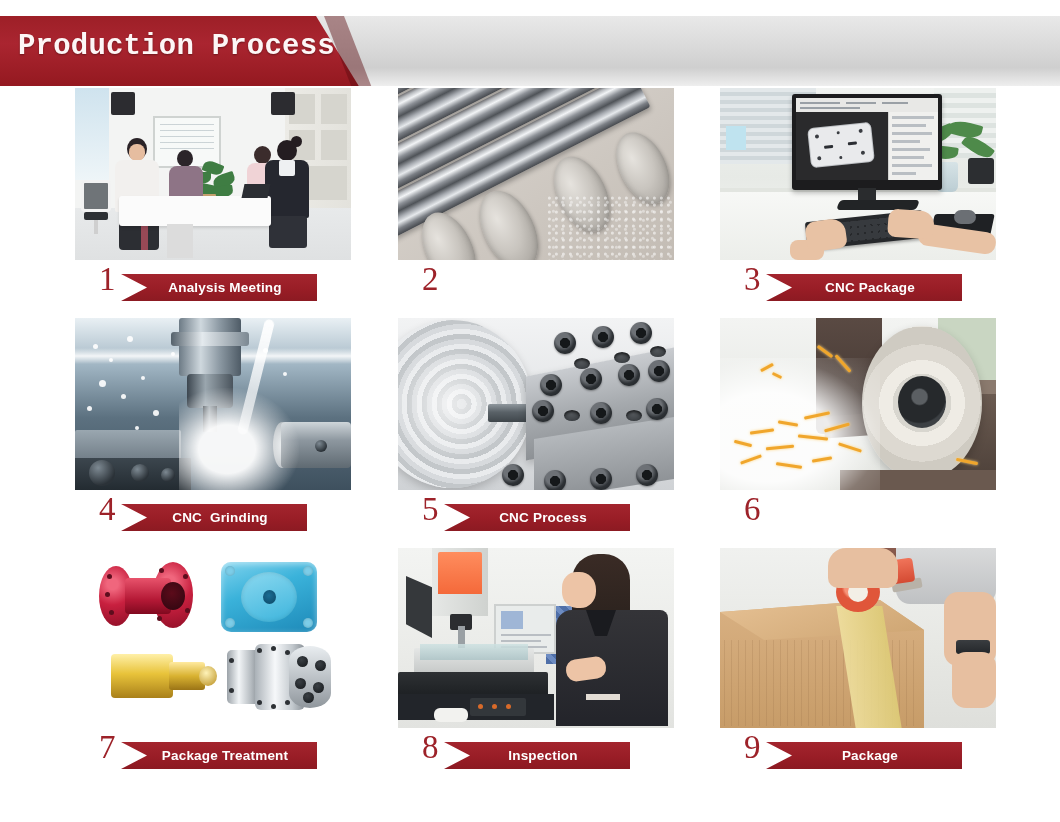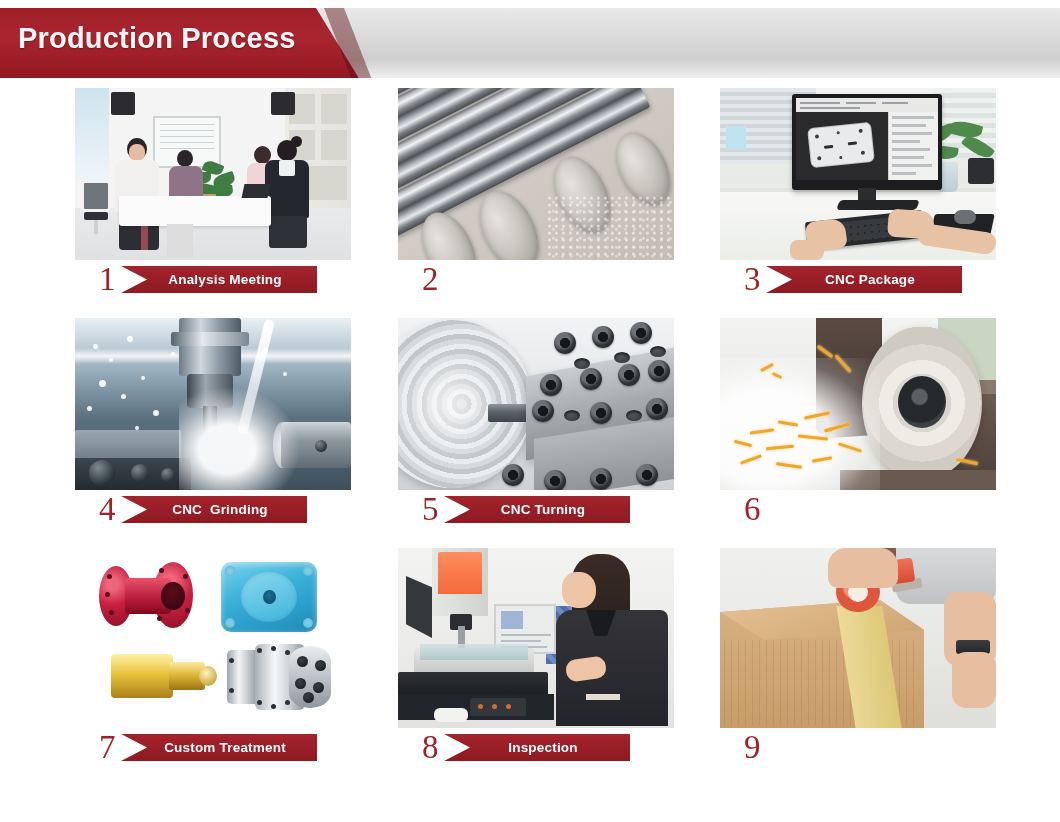--- a/index.html
+++ b/index.html
@@ -2,21 +2,21 @@
 <html><head>
 <meta charset="utf-8">
 <style>
   html,body{margin:0;padding:0;}
   body{
     width:1060px;height:822px;background:#ffffff;
     font-family:"Liberation Sans",sans-serif;overflow:hidden;position:relative;
   }
 
   
-  .banner{position:absolute;left:0;top:8px;width:1060px;height:70px;overflow:hidden;}
+  .banner{position:absolute;left:0;top:16px;width:1060px;height:70px;overflow:hidden;font-family:Liberation Mono, monospace;}
   .banner-gray{
     position:absolute;left:0;top:0;width:1060px;height:72px;
     background:linear-gradient(180deg,#e9e9e9 0%,#d9d9d9 45%,#cfcfcf 72%,#f2f2f2 100%);
   }
   .banner-red{
     position:absolute;left:0;top:0;width:360px;height:72px;
     background:linear-gradient(180deg,#9d1f27 0%,#aa2530 38%,#93181f 100%);
     clip-path:polygon(0 0, 316px 0, 360px 72px, 0 72px);
   }
   .banner-red-shadow{
@@ -48,21 +48,21 @@
     position:relative;width:276px;height:172px;overflow:hidden;background:#fff;
   }
   .photo.tall{height:180px;}
 
   
   .caption{position:relative;height:44px;}
   .num{
     position:absolute;left:24px;top:2px;font-size:33px;color:#9d2229;
     font-family:"Liberation Serif",serif;font-weight:400;line-height:34px;
   }
-  .tagwrap{position:absolute;left:46px;top:6px;height:43px;text-align:center;}
+  .tagwrap{position:absolute;left:46px;top:14px;height:43px;text-align:center;}
   .tag{
     position:relative;height:27px;
     background:linear-gradient(180deg,#a3252e 0%,#991d26 55%,#8c1a22 100%);
     clip-path:polygon(0 0, 100% 0, 100% 100%, 0 100%, 26px 50%);
     display:flex;align-items:center;justify-content:center;
     box-shadow:0 1px 2px rgba(0,0,0,.25);
   }
   .tag span{
     color:#fff;font-size:13.5px;font-weight:bold;letter-spacing:.2px;
     padding-left:26px;padding-right:14px;white-space:pre;
@@ -630,21 +630,21 @@
         <div class="skt" style="left:248px;top:80px;"></div>
         <div class="skt" style="left:104px;top:146px;"></div>
         <div class="skt" style="left:146px;top:152px;"></div>
         <div class="skt" style="left:192px;top:150px;"></div>
         <div class="skt" style="left:238px;top:146px;"></div>
       </div>
       <div class="caption">
         <div class="num">5</div>
         <div class="tagwrap">
             <div class="tag w-md">
-          <span>CNC Turning</span>
+          <span>CNC Process</span>
         </div>
           </div>
       </div>
     </div>
 
     <div class="cell c3">
       <div class="photo p6">
         <div class="bgr"></div>
         <div class="machtop"></div>
           <div class="mach"></div>
@@ -724,21 +724,21 @@
           <s style="left:44px;top:60px;"></s>
             <s style="left:58px;top:56px;"></s>
           <s style="left:2px;top:14px;"></s>
             <s style="left:2px;top:44px;"></s>
         </div>
       </div>
       <div class="caption">
         <div class="num">7</div>
         <div class="tagwrap">
             <div class="tag w-lg">
-          <span>Custom Treatment</span>
+          <span>Package Treatment</span>
         </div>
           </div>
       </div>
     </div>
 
     <div class="cell c2">
       <div class="photo p8 tall">
         <div class="blue"></div>
         <div class="col"></div>
           <div class="orange"></div>
@@ -794,16 +794,21 @@
             <div class="body"></div>
           <div class="roll"></div>
             <div class="rollc"></div>
         </div>
         <div class="hand9 h9a"></div>
         <div class="watch"></div>
         <div class="hand9 h9b"></div>
       </div>
       <div class="caption">
         <div class="num">9</div>
+        <div class="tagwrap">
+            <div class="tag w-lg">
+          <span>Package</span>
+        </div>
+          </div>
       </div>
     </div>
   </div>
 </div>
 
 </body></html>

